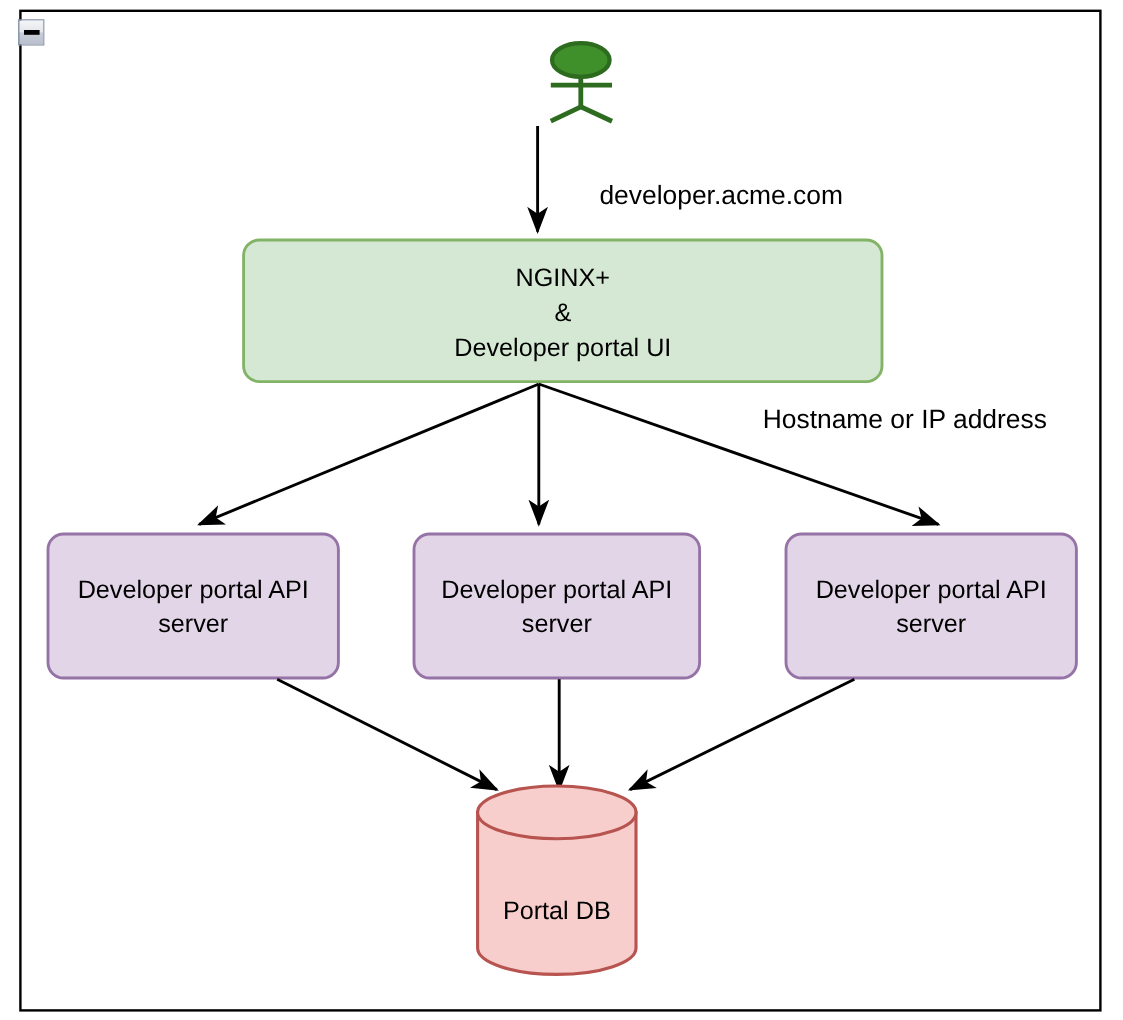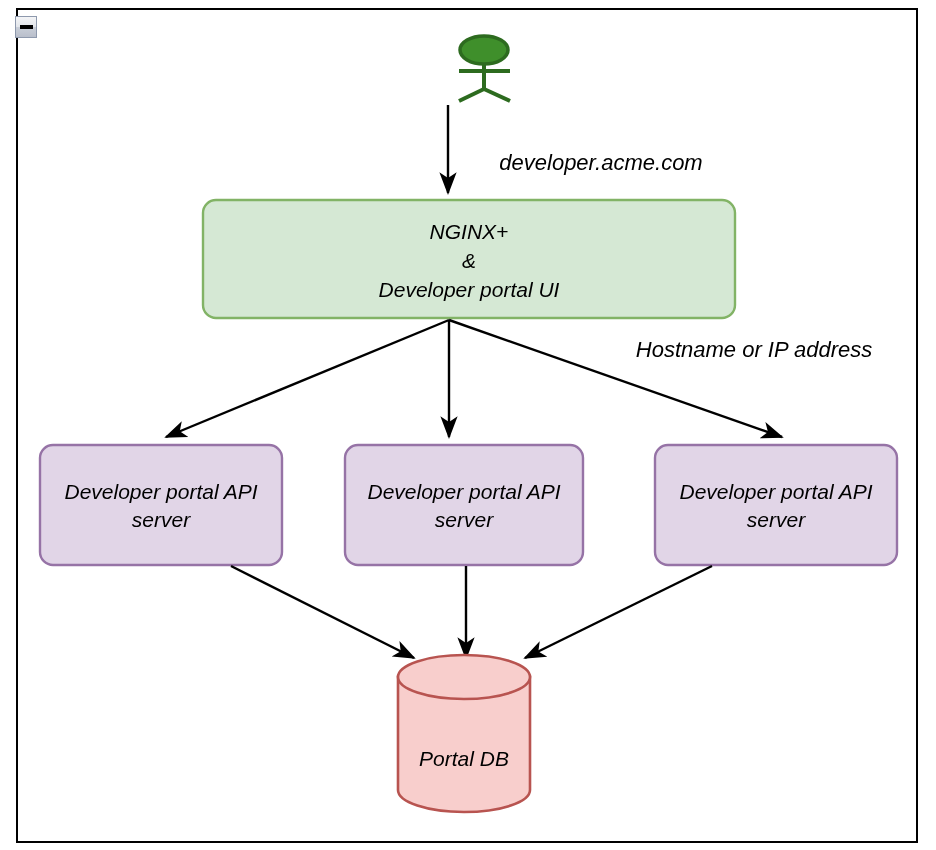--- a/index.html
+++ b/index.html
@@ -11,21 +11,20 @@
   body {
     font-family: "Liberation Sans", sans-serif;
     -webkit-font-smoothing: antialiased;
   }
   #canvas {
     position: relative;
     width: 936px;
     height: 850px;
     background: #ffffff;
     overflow: hidden;
-    font-style: italic;
   }
   
   #diagram-frame {
     position: absolute;
     left: 16px;
     top: 8px;
     width: 902px;
     height: 835px;
     border: 2px solid #000000;
     box-sizing: border-box;

